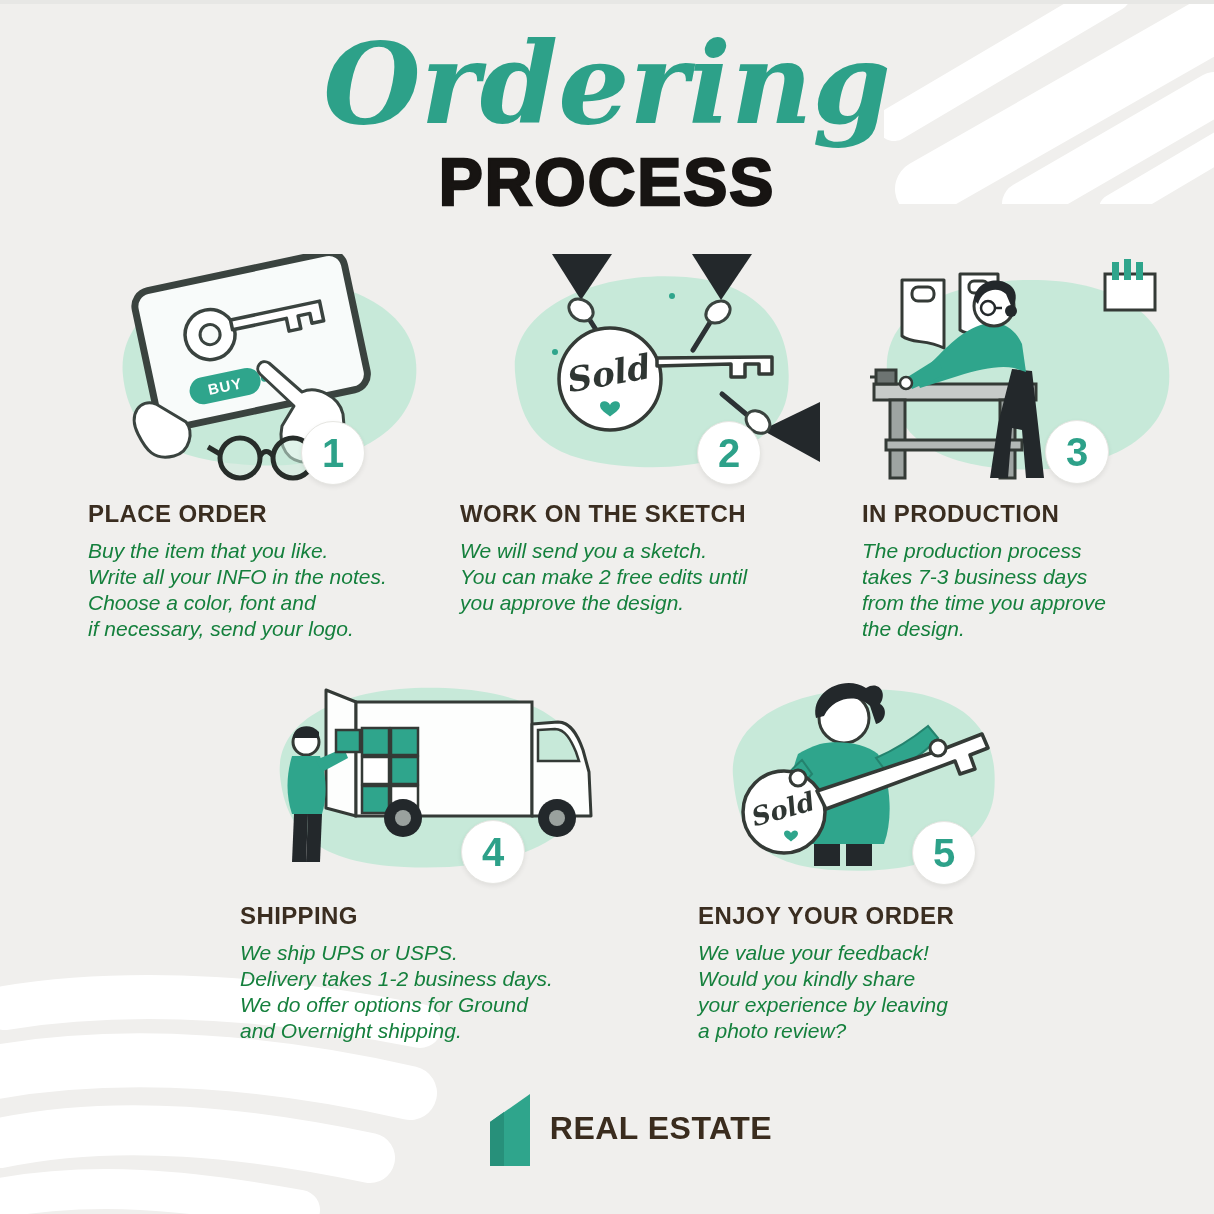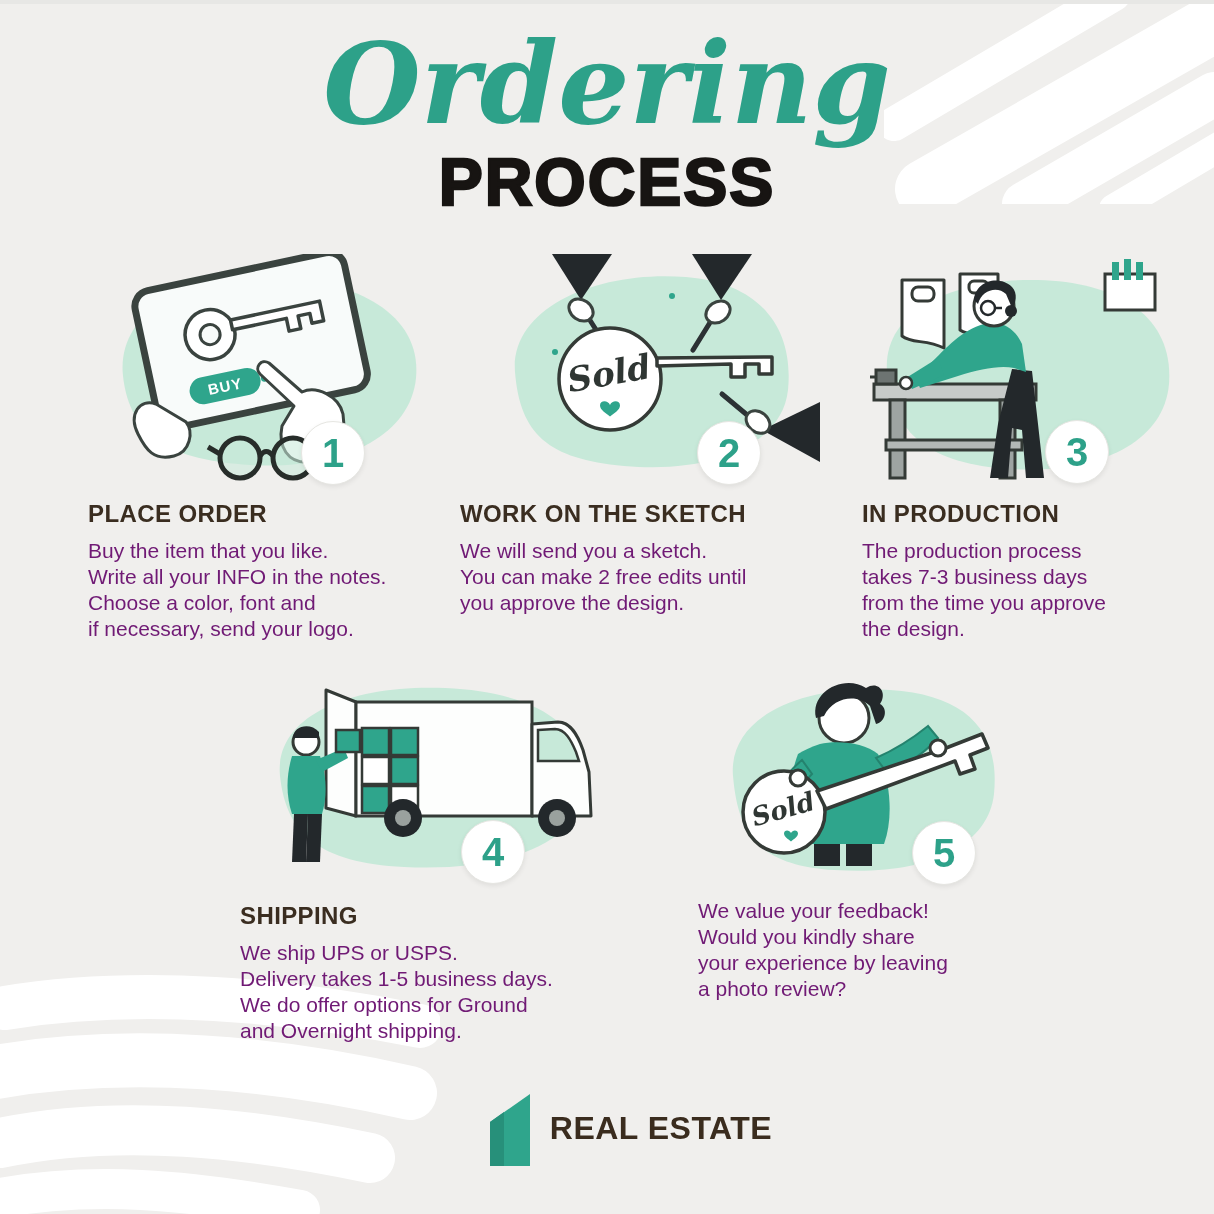--- a/index.html
+++ b/index.html
@@ -30,21 +30,21 @@
     box-shadow:0 2px 5px rgba(0,0,0,0.07);
     display:flex; align-items:center; justify-content:center;
   }
   .badge span { font-size:40px; font-weight:bold; color:#2da189; }
   .step h2 {
     margin-top:14px; font-size:24px; font-weight:bold;
     letter-spacing:0.4px; color:#3a2d20;
   }
   .step p.desc {
     margin-top:10px; font-size:21px; line-height:1.24;
-    color:#701a75; white-space:pre-line;
+    color:#15803d; white-space:pre-line;font-style:italic;
   }
   .footer {
     position:absolute; top:1086px; left:0; width:100%;
     display:flex; align-items:center; justify-content:center; gap:12px;padding-left:40px;
   }
   .brand-text { display:flex; flex-direction:column; }
   .brand-text span {
     font-size:32px; font-weight:bold; line-height:1.15;
     letter-spacing:0.5px; color:#3a2c1e;
   }
@@ -236,21 +236,21 @@
           <path d="M54,148 L68,148 L66,196 L52,196 Z" fill="#23282b"></path>
           <path d="M68,148 L82,148 L80,196 L66,196 Z" fill="#23282b"></path>
         </g>
       </svg>
     </div>
     <div class="badge" style="left:221px; top:154px;">
         <span>4</span>
       </div>
     <h2>SHIPPING</h2>
     <p class="desc">We ship UPS or USPS.
-Delivery takes 1-5 business days.
+Delivery takes 1-2 business days.
 We do offer options for Ground
 and Overnight shipping.</p>
   </section>
 
   <section class="step" style="left:698px; top:662px; width:332px;">
     <div class="illus" style="height:222px;">
       <svg width="332" height="222" viewBox="0 0 332 222">
         <path d="M35,110 C30,50 105,18 192,24 C270,29 302,66 296,128 C290,182 226,210 136,204 C60,199 40,168 35,110 Z" fill="#c7e9d9"></path>
         <g>
           <circle cx="146" cy="52" r="25" fill="#ffffff" stroke="#343a36" stroke-width="3"></circle>
@@ -267,20 +267,21 @@
           <text class="script" x="86" y="152" text-anchor="middle" font-size="26" fill="#2f3633" transform="rotate(-16 86 146)">Sold</text>
           <path d="M93,167 C91.5,163.5 86,163.5 86,167.5 C86,170.5 90,173 93,175.5 C96,173 100,170.5 100,167.5 C100,163.5 94.5,163.5 93,167 Z" fill="#2fa58c"></path>
           <circle cx="100" cy="112" r="8" fill="#ffffff" stroke="#343a36" stroke-width="3"></circle>
           <circle cx="240" cy="82" r="8" fill="#ffffff" stroke="#343a36" stroke-width="3"></circle>
         </g>
       </svg>
     </div>
     <div class="badge" style="left:214px; top:155px;">
         <span>5</span>
       </div>
+    <h2>ENJOY YOUR ORDER</h2>
     <p class="desc">We value your feedback!
 Would you kindly share
 your experience by leaving
 a photo review?</p>
   </section>
 
   <div class="footer">
     <svg width="56" height="76" viewBox="0 0 56 76">
       <polygon points="8,32 48,4 48,76 8,76" fill="#2fa58c"></polygon>
       <polygon points="8,32 22,22 22,76 8,76" fill="#27907a"></polygon>

